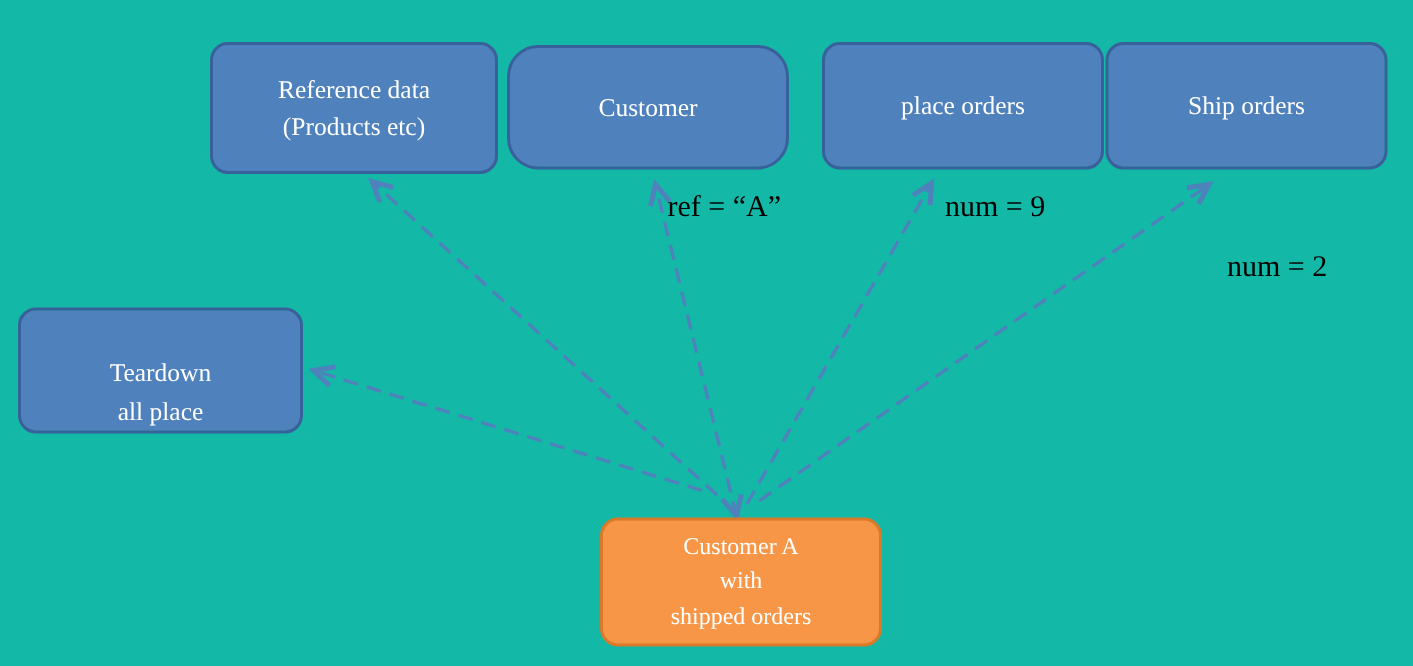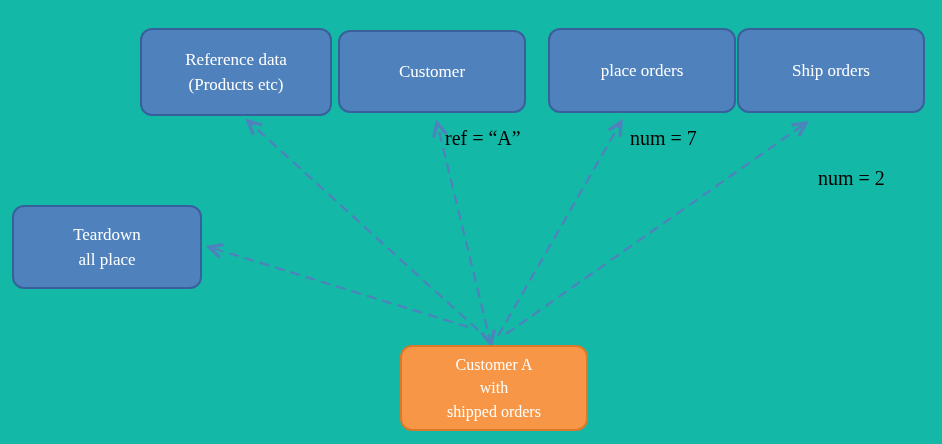--- a/index.html
+++ b/index.html
@@ -53,24 +53,24 @@
     fill: none;
   }
   .arrowhead-path {
     stroke: var(--arrow, #4f81bd);
     stroke-width: 2;
     fill: none;
   }
 
   
   #box-reference-data { left: 140px; top: 28px;  width: 192px; height: 88px; }
-  #box-customer       { left: 338px; top: 30px;  width: 188px; height: 83px; }
+  #box-customer       { left: 338px; top: 30px;  width: 188px; height: 83px; border-radius: 21px; }
   #box-place-orders   { left: 548px; top: 28px;  width: 188px; height: 85px; }
   #box-ship-orders    { left: 737px; top: 28px;  width: 188px; height: 85px; }
-  #box-teardown       { left: 12px;  top: 205px; width: 190px; height: 84px; }
+  #box-teardown       { left: 12px;  top: 205px; width: 190px; height: 84px; justify-content: flex-end; }
   #box-customer-a     { left: 400px; top: 345px; width: 188px; height: 86px; text-align: right; }
 
   #label-ref { left: 445px; top: 127px; }
   #label-num3 { left: 630px; top: 127px; }
   #label-num2 { left: 818px; top: 127px; margin-top: 40px; }
 </style>
 </head>
 <body>
 
 <div class="canvas">
@@ -115,16 +115,16 @@
     <span>all place</span>
   </div>
 
   <div class="node orange" id="box-customer-a">
     <span>Customer A</span>
     <span>with</span>
     <span>shipped orders</span>
   </div>
 
   <div class="edge-label" id="label-ref">ref = “A”</div>
-  <div class="edge-label" id="label-num3">num = 7</div>
+  <div class="edge-label" id="label-num3">num = 9</div>
   <div class="edge-label" id="label-num2">num = 2</div>
 
 </div>
 
 </body></html>

